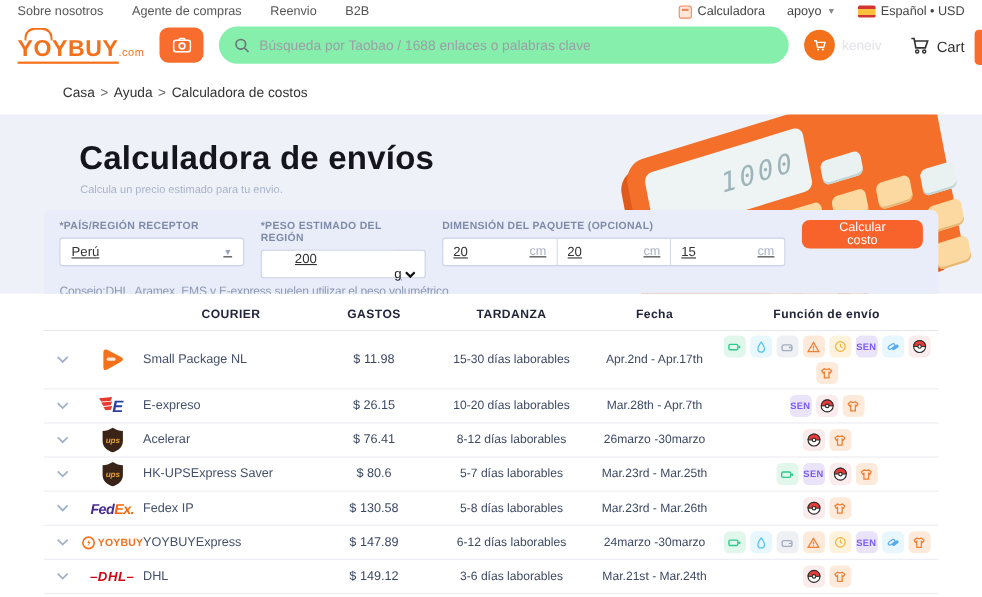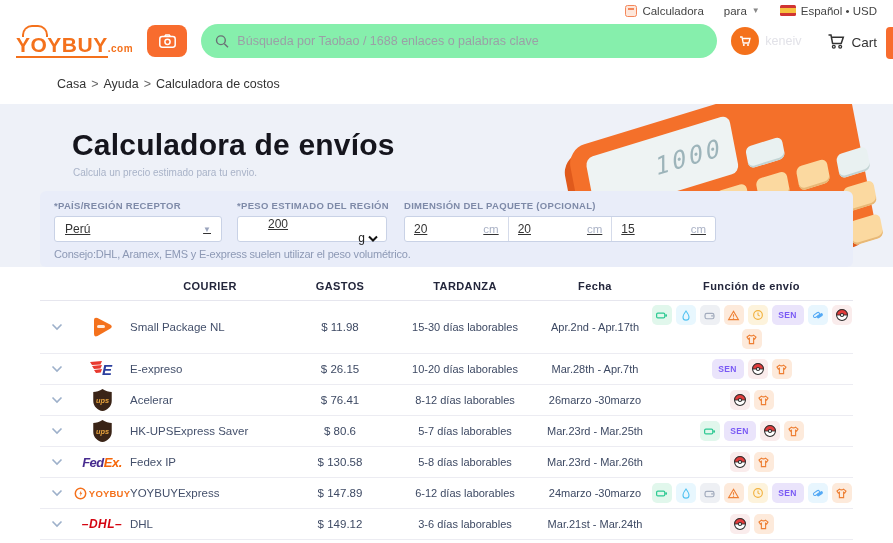--- a/index.html
+++ b/index.html
@@ -20,21 +20,21 @@
   .flag { width:16px; height:11px; border-radius:1.5px; overflow:hidden; display:inline-block;
     background:linear-gradient(180deg,#d03433 25%,#f7c13e 25%,#f7c13e 75%,#d03433 75%); }
 
   
   .header { height:44px; display:flex; align-items:center; padding:0 16px; gap:14px; position:relative; }
   .logo { position:relative; color:#f4711c; font-weight:bold; font-size:21px; letter-spacing:0.5px;
     line-height:1; cursor:pointer; padding-top:6px; }
   .logo .yoy { border-bottom:2px solid #f4711c; position:relative; }
   .logo .yoy:before { content:""; position:absolute; left:6px; top:-8px; width:22px; height:10px;
     border:2px solid #f4711c; border-bottom:none; border-radius:10px 10px 0 0; }
-  .logo .com { font-size:10px; font-weight:bold; }
+  .logo .com { font-size:10px; font-weight:normal; }
   .cam-btn { width:40px; height:32px; background:#f86c2e; border-radius:8px; display:flex;
     align-items:center; justify-content:center; cursor:pointer; flex:0 0 auto; }
   .search { flex:0 1 528px; height:34px; background:#86efac; border-radius:17px; display:flex;
     align-items:center; padding:0 14px; gap:8px; }
   .search input { border:none; outline:none; background:transparent; font-size:12.5px; color:#555;
     width:100%; font-family:"Liberation Sans",sans-serif; }
   .search input::placeholder { color:#9aa0a6; }
   .hdr-right { margin-left:auto; display:flex; align-items:center; gap:26px; }
   .avatar-wrap { display:flex; align-items:center; gap:6px; cursor:pointer; }
   .avatar { width:28px; height:28px; border-radius:50%; background:#f4711c; color:#fff;
@@ -109,39 +109,45 @@
   .tbody-row { min-height:31px; }
   .cell-chev { display:flex; justify-content:center; color:#9db0ca; cursor:pointer; }
   .cell-logo { display:flex; justify-content:center; align-items:center; }
   .cell-name { font-size:11.5px; color:#44506b; }
   .cell-mid { text-align:center; font-size:11px; color:#3d4963; }
   .cell-price { font-size:11.5px; }
   .cell-feats { display:flex; flex-wrap:wrap; gap:4px; justify-content:center; align-items:center;
     padding:4px 0; }
   .feat { width:20px; height:20px; border-radius:5px; display:flex; align-items:center;
     justify-content:center; }
-  .feat.sen { width:32px; font-size:8.5px; font-weight:bold; color:#7a5af5; background:#eae4fb;
+  .feat.sen { width:20px; font-size:8.5px; font-weight:bold; color:#7a5af5; background:#eae4fb;
     letter-spacing:0.3px; }
   .logo-fedex { font-size:13px; font-weight:bold; font-style:italic; letter-spacing:-0.5px; }
   .logo-fedex .fed { color:#472b8f; } .logo-fedex .ex { color:#f66608; }
   .logo-dhl { font-size:12px; font-weight:900; font-style:italic; color:#d40511; letter-spacing:0.5px; }
   .logo-yoybuy { display:flex; align-items:center; gap:2px; color:#f4711c; font-weight:bold;
     font-size:9.5px; letter-spacing:0.2px; }
 </style>
 </head>
 <body>
 
 <div class="topnav">
+  <div class="topnav-left">
+    <span>Sobre nosotros</span>
+    <span>Agente de compras</span>
+    <span>Reenvio</span>
+    <span>B2B</span>
+  </div>
   <div class="topnav-right">
     <span class="tn-item">
       <span class="calc-glyph"></span>
       <span>Calculadora</span>
     </span>
     <span class="tn-item">
-      <span>para</span>
+      <span>apoyo</span>
       <span class="chev-sm">▼</span>
     </span>
     <span class="tn-item">
       <span class="flag"></span>
       <span>Español • USD</span>
     </span>
   </div>
 </div>
 
 <div class="header">
@@ -252,20 +258,21 @@
           <span class="cell">
             <input value="20" style="">
             <span class="cm">cm</span>
           </span>
           <span class="cell">
             <input value="15" style="">
             <span class="cm">cm</span>
           </span>
         </div>
       </div>
+      <button class="calc-btn">Calcular costo</button>
     </div>
     <div class="tip">Consejo:DHL, Aramex, EMS y E-express suelen utilizar el peso volumétrico.</div>
   </div>
 </div>
 
 <div class="tablewrap">
   <div class="trow thead">
     <div></div>
       <div></div>
     <div class="c courier">COURIER</div>

